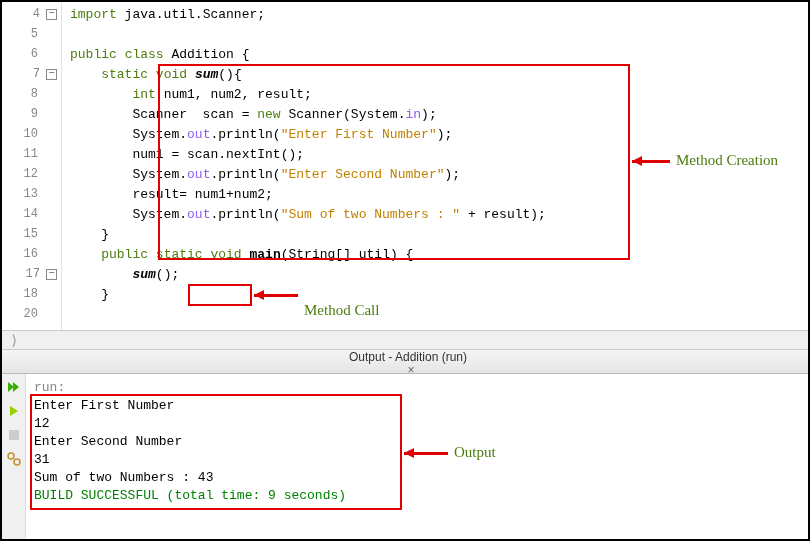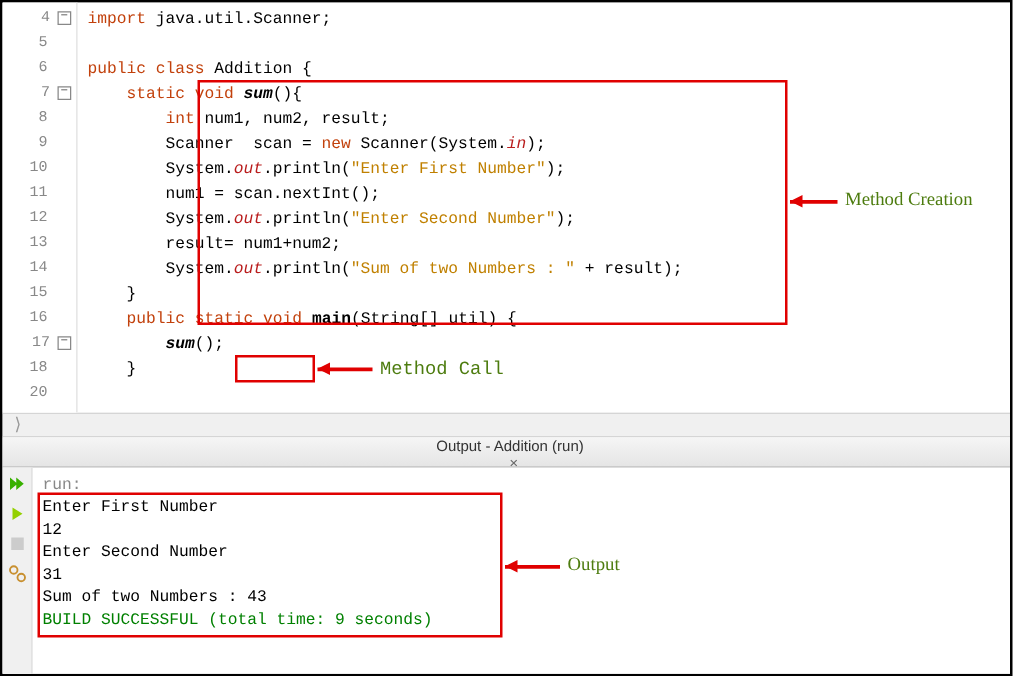--- a/index.html
+++ b/index.html
@@ -59,24 +59,24 @@
       padding-top: 2px;
       padding-left: 8px;
       position: relative;
     }
     .code-line {
       height: 20px;
       display: flex;
       align-items: center;
       white-space: pre;
     }
-    .kw { color: #c2410c; }
+    .kw { color: #4d7c0f; }
     .ident { color: #000; }
     .str { color: #c08000; }
-    .static-fld-i { color: #b91c1c; font-style: italic; }
+    .static-fld-i { color: #8b5cf6; }
     .method-i { font-style: italic; font-weight: bold; }
     .bold { font-weight: bold; }
     
     .red-box {
       position: absolute;
       border: 2.5px solid #e00000;
       pointer-events: none;
     }
     .arrow-line {
       position: absolute;
@@ -250,21 +250,21 @@
     </div>
   <div class="code-lines" id="codelines">
     <div class="red-box" style="left:96px; top:62px; width:472px; height:196px;"></div>
     <div class="arrow-line" style="left:570px; top:158px; width:38px;"></div>
     <div class="arrow-head left" style="left:570px; top:154px;"></div>
     <div class="annotation-label" style="left:614px; top:150px;">Method Creation</div>
 
     <div class="red-box" style="left:126px; top:282px; width:64px; height:22px;"></div>
     <div class="arrow-line" style="left:192px; top:292px; width:44px;"></div>
     <div class="arrow-head left" style="left:192px; top:288px;"></div>
-    <div class="annotation-label" style="left:242px; top:285px;font-family:Liberation Mono, monospace;">Method Call</div>
+    <div class="annotation-label" style="left:242px; top:300px;">Method Call</div>
   <div class="code-line"><span class="kw">import</span><span class="ident"> java.util.Scanner;</span></div>
       <div class="code-line"></div>
       <div class="code-line"><span class="kw">public</span><span> </span><span class="kw">class</span><span class="ident"> Addition {</span></div>
       <div class="code-line"><span>    </span><span class="kw">static</span><span> </span><span class="kw">void</span><span> </span><span class="method-i">sum</span><span class="ident">(){</span></div>
       <div class="code-line"><span>        </span><span class="kw">int</span><span class="ident"> num1, num2, result;</span></div>
       <div class="code-line"><span class="ident">        Scanner  scan = </span><span class="kw">new</span><span class="ident"> Scanner(System.</span><span class="static-fld-i">in</span><span class="ident">);</span></div>
       <div class="code-line"><span class="ident">        System.</span><span class="static-fld-i">out</span><span class="ident">.println(</span><span class="str">"Enter First Number"</span><span class="ident">);</span></div>
       <div class="code-line"><span class="ident">        num1 = scan.nextInt();</span></div>
       <div class="code-line"><span class="ident">        System.</span><span class="static-fld-i">out</span><span class="ident">.println(</span><span class="str">"Enter Second Number"</span><span class="ident">);</span></div>
       <div class="code-line"><span class="ident">        result= num1+num2;</span></div>

